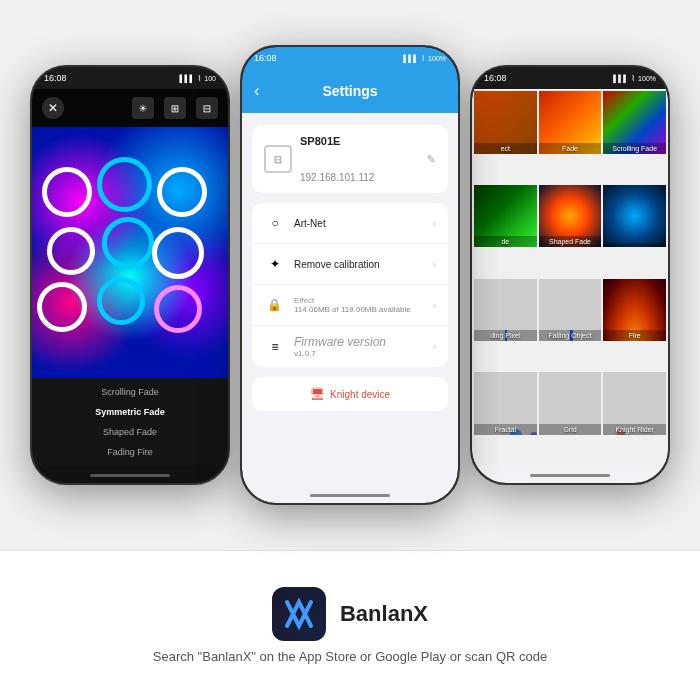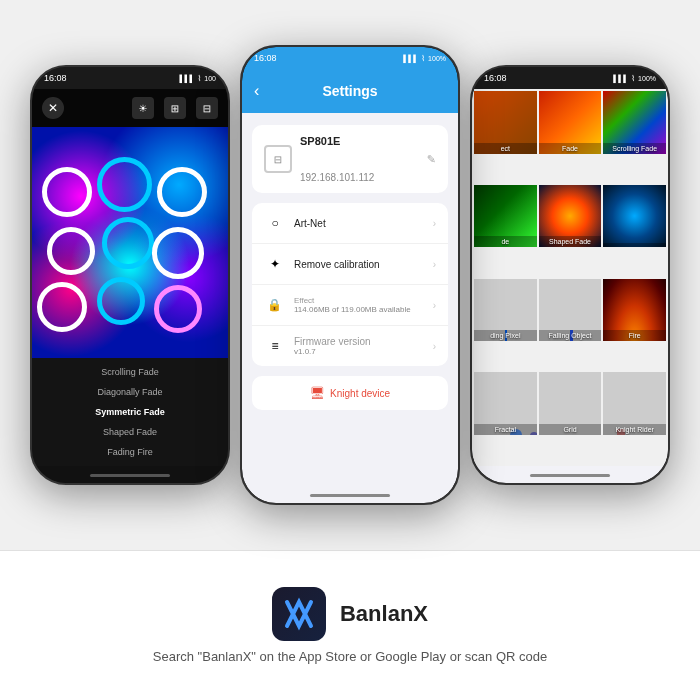--- a/index.html
+++ b/index.html
@@ -451,21 +451,20 @@
         <div class="ring ring4"></div>
         <div class="ring ring5"></div>
         <div class="ring ring6"></div>
         <div class="ring ring7"></div>
         <div class="ring ring8"></div>
         <div class="ring ring9"></div>
       </div>
 
       <div class="effects-list">
         <div class="effect-item">Scrolling Fade</div>
-        <div class="effect-item">Diagonally Fade</div>
         <div class="effect-item active">Symmetric Fade</div>
         <div class="effect-item">Shaped Fade</div>
         <div class="effect-item">Fading Fire</div>
       </div>
 
       <div style="background:#111;padding:4px 0 6px;">
         <div class="home-indicator"></div>
       </div>
     </div>
   </div>
@@ -519,21 +518,21 @@
               <div class="row-icon">🔒</div>
               <div class="row-content">
                 <div class="row-title" style="color:#999;font-size:8px;">Effect</div>
                 <div class="row-subtitle">114.06MB of 119.00MB available</div>
               </div>
               <div class="row-chevron">›</div>
             </div>
             <div class="settings-row">
               <div class="row-icon">≡</div>
               <div class="row-content">
-                <div class="row-title" style="color:#999;font-size:10px;">Firmware version</div>
+                <div class="row-title" style="color:#999;font-size:12px;font-style:italic;">Firmware version</div>
                 <div class="row-subtitle">v1.0.7</div>
               </div>
               <div class="row-chevron">›</div>
             </div>
           </div>
 
           <div class="remove-btn">
             <span style="font-size:12px;">🖥</span>
             <span>Knight device</span>
           </div>

